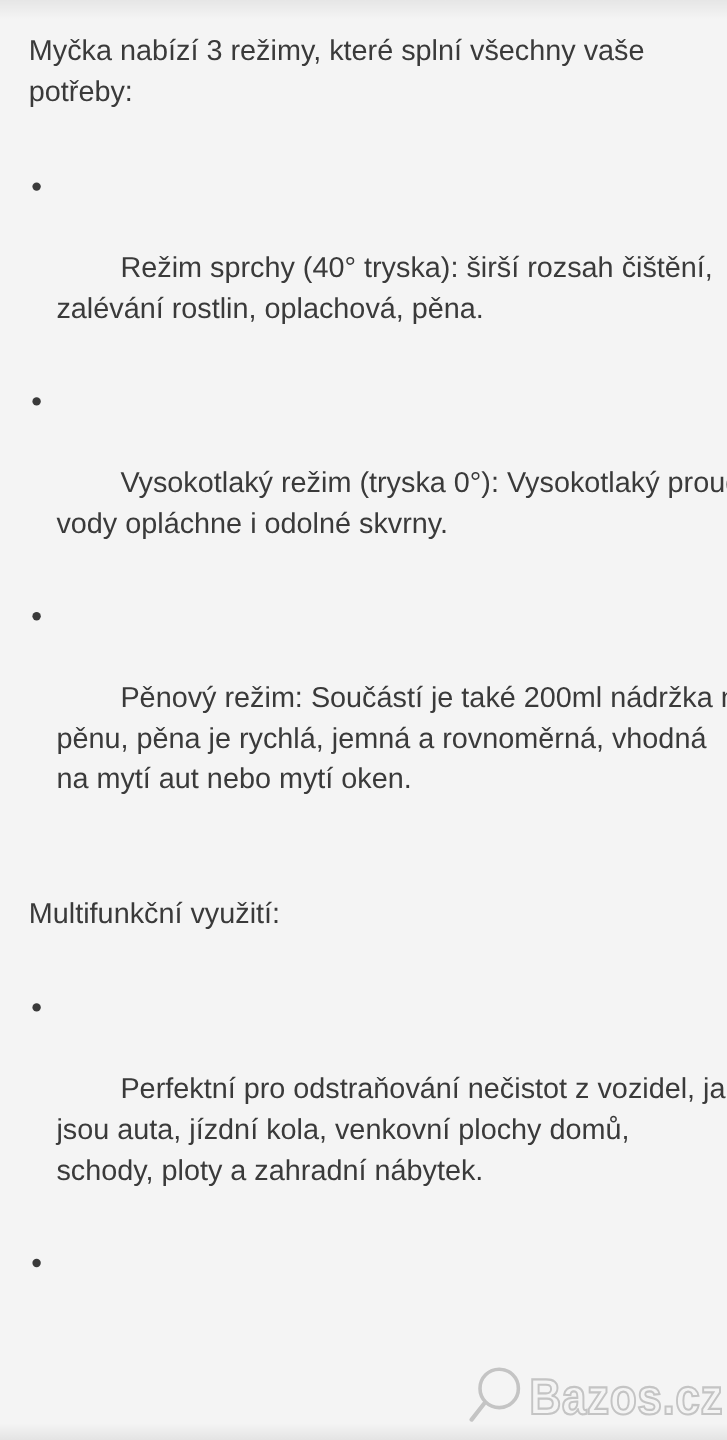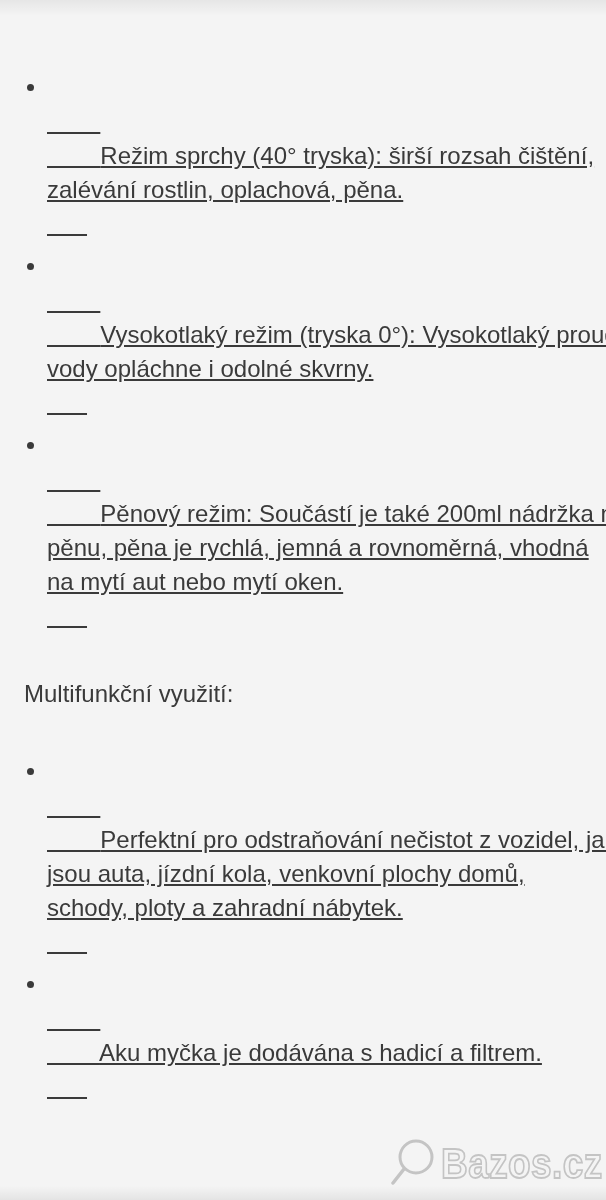--- a/index.html
+++ b/index.html
@@ -20,21 +20,21 @@
 
   .content {
     position: relative;
     padding: 26px 24px 0 24px;
     color: #3a3a3a;
     font-size: 24px;
     line-height: 34px;
   }
   .para { margin: 0; white-space: pre; }
 
-  .blist { margin: 0; padding: 0; list-style: none; text-decoration: underline; }
+  .blist { margin: 0; padding: 0; list-style: none; }
   .blist li {
     position: relative;
     padding-left: 23px;
     margin: 0 0 9px 0;
     white-space: pre;
   }
   .blist li:last-child { margin-bottom: 0; }
   .dot {
     position: absolute;
     left: 3px; top: 13px;
@@ -70,20 +70,22 @@
   }
 </style>
 </head>
 <body>
 
 <div class="screen">
   <div class="edge top"></div>
 
   <div class="content">
 
+    <p class="para">Myčka nabízí 3 režimy, které splní všechny vaše
+potřeby:</p>
 
     <ul class="blist list-modes">
       <li>
         <span class="dot"></span>
         <span class="litext">Režim sprchy (40° tryska): širší rozsah čištění,
 zalévání rostlin, oplachová, pěna.</span>
       </li>
       <li>
         <span class="dot"></span>
         <span class="litext">Vysokotlaký režim (tryska 0°): Vysokotlaký proud
@@ -101,21 +103,20 @@
 
     <ul class="blist list-multi">
       <li>
         <span class="dot"></span>
         <span class="litext">Perfektní pro odstraňování nečistot z vozidel, jako
 jsou auta, jízdní kola, venkovní plochy domů,
 schody, ploty a zahradní nábytek.</span>
       </li>
       <li>
         <span class="dot"></span>
-        <span class="litext">Aku myčka je dodávána s hadicí a filtrem.</span>
       </li>
     </ul>
 
   </div>
 
   <div class="watermark">
     <svg class="wm-icon" width="48" height="50" viewBox="0 0 48 50" fill="none" xmlns="http://www.w3.org/2000/svg">
       <circle cx="26" cy="19" r="16" stroke="#c2c2c2" stroke-width="3"></circle>
       <path d="M14 31 L3 45" stroke="#c2c2c2" stroke-width="3.5" stroke-linecap="round"></path>
     </svg>

